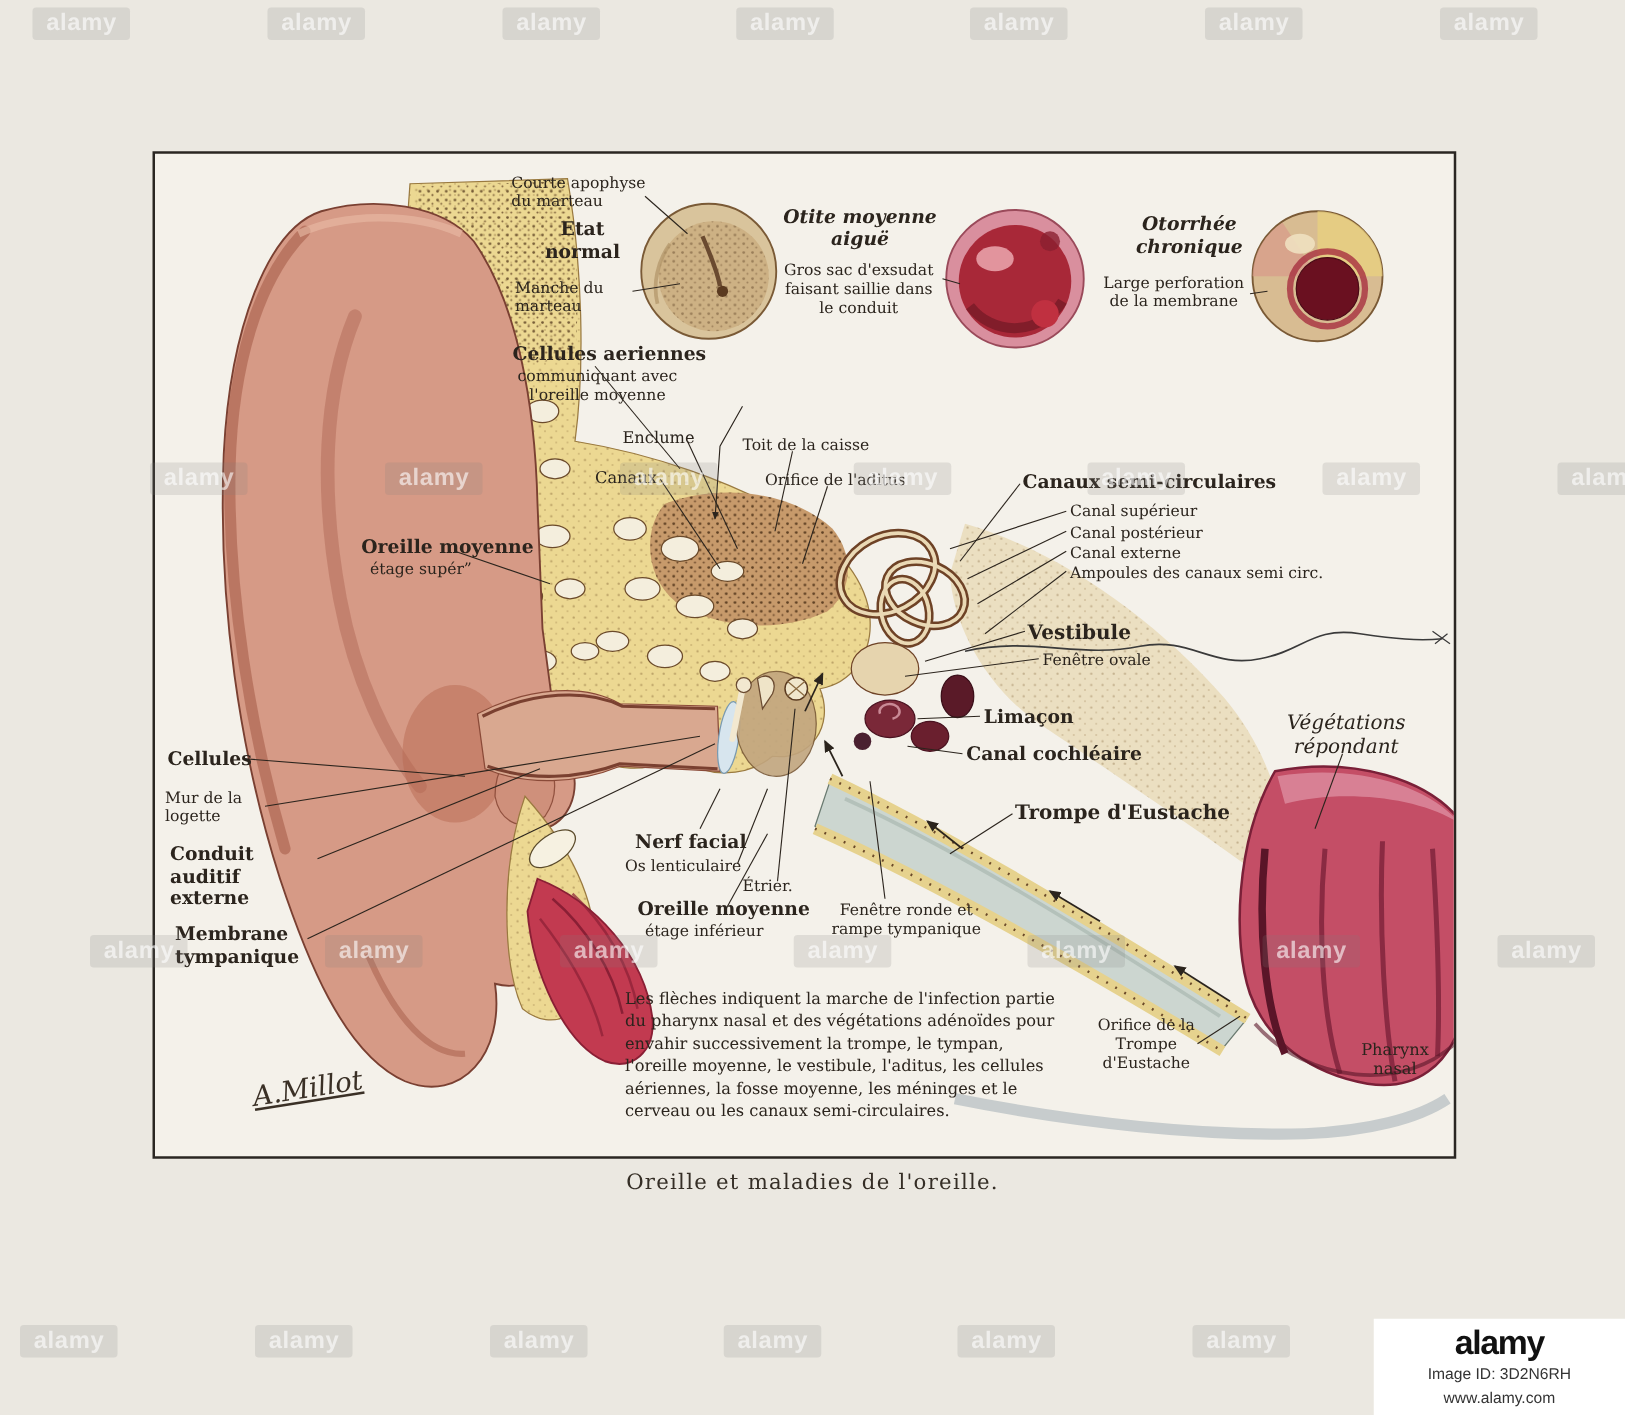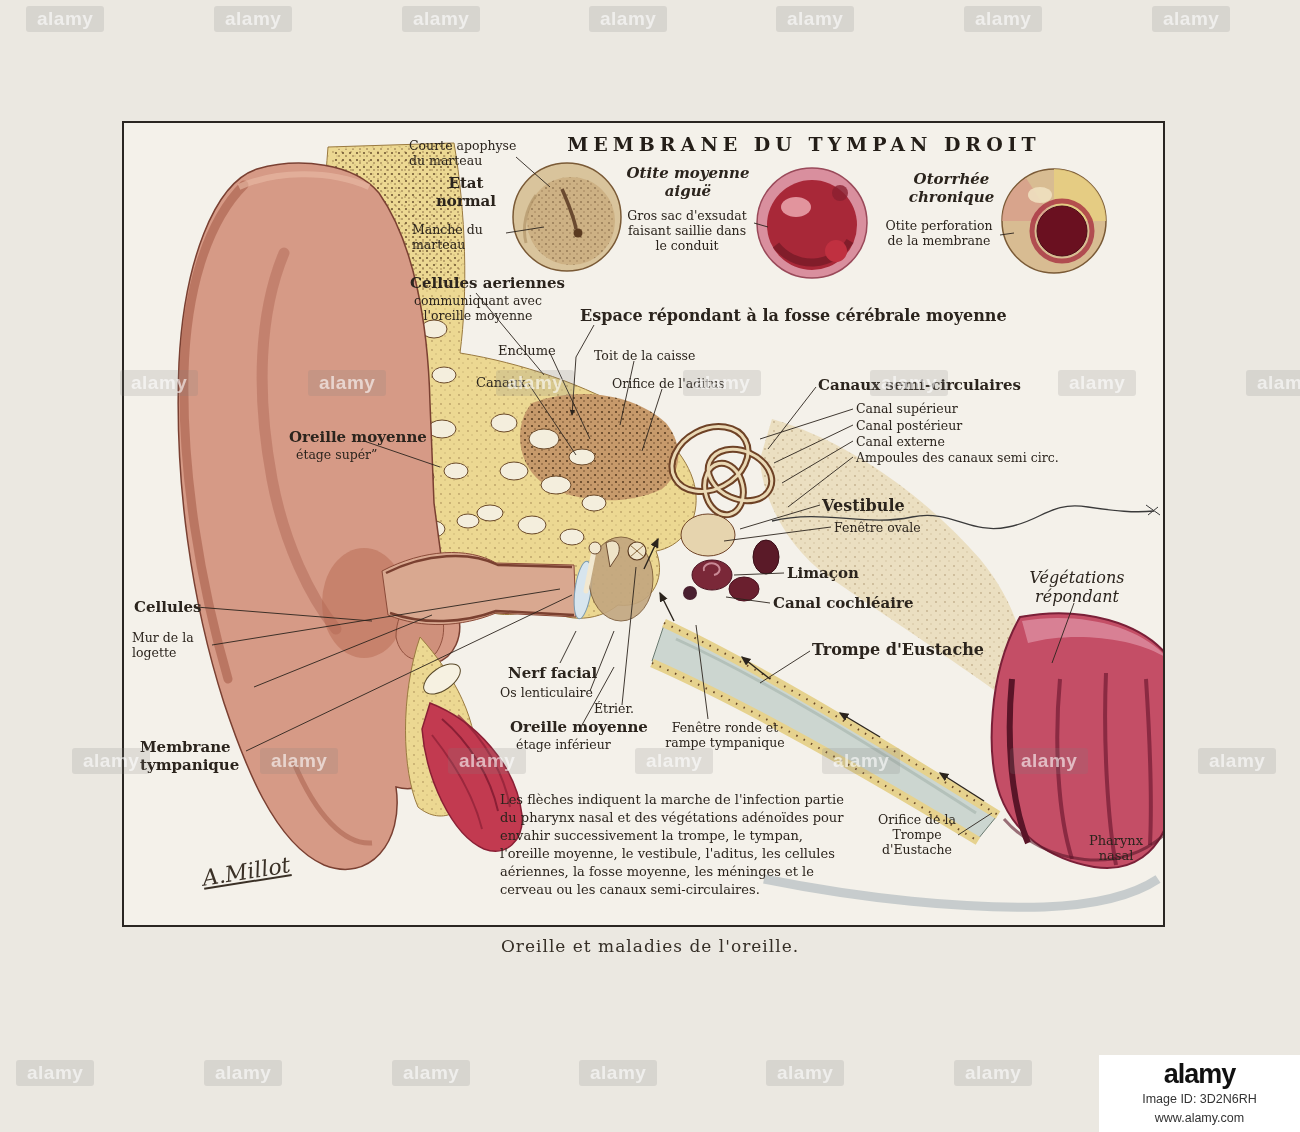--- a/index.html
+++ b/index.html
@@ -259,53 +259,52 @@
 
     <g stroke="#2b241d" stroke-width="1.4" fill="none">
       <line x1="860" y1="678" x2="816" y2="650" marker-end="url(#arr)"></line>
       <line x1="756" y1="614" x2="716" y2="590" marker-end="url(#arr)"></line>
       <line x1="646" y1="556" x2="618" y2="534" marker-end="url(#arr)"></line>
       <line x1="550" y1="498" x2="536" y2="470" marker-end="url(#arr)"></line>
       <line x1="520" y1="446" x2="534" y2="416" marker-end="url(#arr)"></line>
     </g>
   </svg>
 
-  <div class="plate-title">MEMBRANE DU TYMPAN DROIT</div>
 
   <div class="lbl s12 rt" style="left:285px;top:16px;width:110px">Courte apophyse du marteau</div>
   <div class="lbl b s15 ctr" style="left:300px;top:52px;width:84px">Etat normal</div>
   <div class="lbl s12 rt" style="left:288px;top:100px;width:95px">Manche du marteau</div>
 
   <div class="lbl b i s15 ctr" style="left:499px;top:42px;width:130px">Otite moyenne aiguë</div>
   <div class="lbl s12 ctr" style="left:498px;top:86px;width:130px">Gros sac d'exsudat faisant saillie dans le conduit</div>
 
   <div class="lbl b i s15 ctr" style="left:770px;top:48px;width:115px">Otorrhée chronique</div>
-  <div class="lbl s12 ctr" style="left:756px;top:96px;width:118px">Otite perforation de la membrane</div>
+  <div class="lbl s12 ctr" style="left:756px;top:96px;width:118px">Large perforation de la membrane</div>
 
   <div class="lbl b s15" style="left:286px;top:152px">Cellules aeriennes</div>
   <div class="lbl s12 ctr" style="left:290px;top:171px;width:128px">communiquant avec l'oreille moyenne</div>
-  <div class="lbl b s16" style="left:456px;top:184px;width:440px">Espace répondant à la fosse cérébrale moyenne</div>
   <div class="lbl s13" style="left:374px;top:220px">Enclume</div>
   <div class="lbl s12" style="left:470px;top:226px">Toit de la caisse</div>
   <div class="lbl s13" style="left:352px;top:252px">Canaux</div>
   <div class="lbl s12" style="left:488px;top:254px">Orifice de l'aditus</div>
   <div class="lbl b s15" style="left:694px;top:254px">Canaux semi-circulaires</div>
   <div class="lbl s12" style="left:732px;top:279px">Canal supérieur</div>
   <div class="lbl s12" style="left:732px;top:296px">Canal postérieur</div>
   <div class="lbl s12" style="left:732px;top:312px">Canal externe</div>
   <div class="lbl s12" style="left:732px;top:328px">Ampoules des canaux semi circ.</div>
   <div class="lbl b s15" style="left:165px;top:306px">Oreille moyenne</div>
   <div class="lbl s12" style="left:172px;top:325px">étage supér”</div>
   <div class="lbl b s16" style="left:698px;top:374px">Vestibule</div>
   <div class="lbl s12" style="left:710px;top:398px">Fenêtre ovale</div>
   <div class="lbl b s15" style="left:663px;top:442px">Limaçon</div>
   <div class="lbl b s15" style="left:649px;top:472px">Canal cochléaire</div>
   <div class="lbl i s16 ctr" style="left:888px;top:446px;width:130px">Végétations répondant</div>
   <div class="lbl b s15" style="left:10px;top:476px">Cellules</div>
   <div class="lbl s12" style="left:8px;top:508px;width:80px">Mur de la logette</div>
+  <div class="lbl b s15" style="left:12px;top:552px;width:112px">Conduit auditif externe</div>
   <div class="lbl b s15" style="left:16px;top:616px;width:100px">Membrane tympanique</div>
   <div class="lbl b s15" style="left:384px;top:542px">Nerf facial</div>
   <div class="lbl s12" style="left:376px;top:563px">Os lenticulaire</div>
   <div class="lbl s12" style="left:470px;top:579px">Étrier.</div>
   <div class="lbl b s15" style="left:386px;top:596px">Oreille moyenne</div>
   <div class="lbl s12" style="left:392px;top:615px">étage inférieur</div>
   <div class="lbl s12 ctr" style="left:534px;top:598px;width:134px">Fenêtre ronde et rampe tympanique</div>
   <div class="lbl b s16" style="left:688px;top:518px">Trompe d'Eustache</div>
   <div class="lbl s12 ctr" style="left:752px;top:690px;width:82px">Orifice de la Trompe d'Eustache</div>
   <div class="lbl s13 ctr" style="left:952px;top:710px;width:80px">Pharynx nasal</div>

